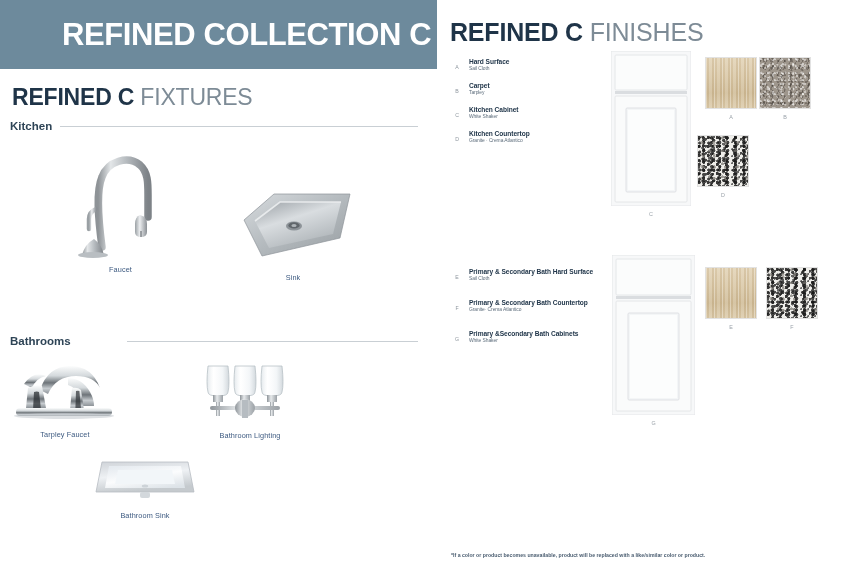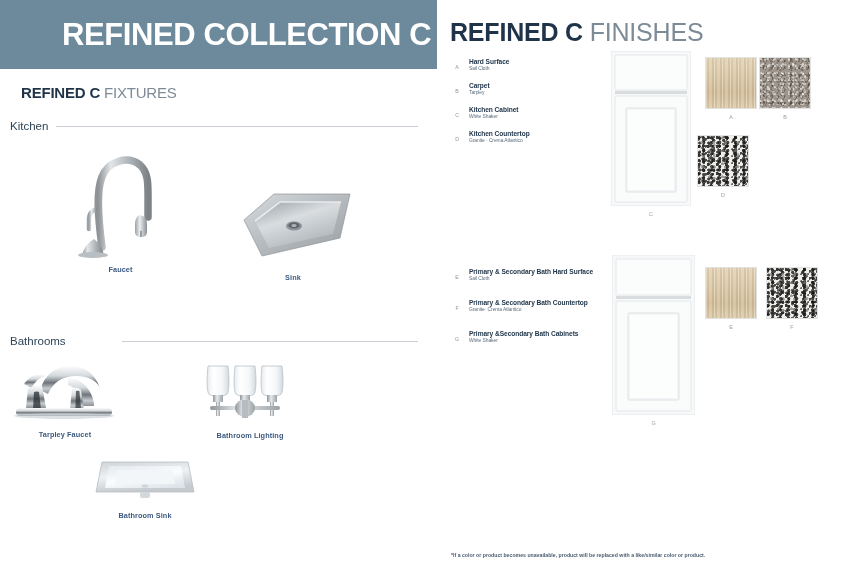--- a/index.html
+++ b/index.html
@@ -15,32 +15,32 @@
   }
   .hero-title{
     position:absolute;left:14px;top:17px;
     font-size:31px;font-weight:bold;color:#ffffff;letter-spacing:-0.4px;
     white-space:nowrap;
     margin-left:48px;
   }
 
   .fixtures-title{
     position:absolute;left:12px;top:84px;
-    font-size:15px;letter-spacing:-0.2px;white-space:nowrap;margin-left:9px;
+    font-size:23px;letter-spacing:-0.2px;white-space:nowrap;
   }
   .fixtures-title .b{font-weight:bold;color:#1f3448;}
   .fixtures-title .g{font-weight:normal;color:#7d8b96;}
 
   .sec{position:absolute;display:flex;align-items:center;width:408px;}
-  .sec .lbl{font-size:11.5px;font-weight:normal;color:#2e4456;white-space:nowrap;}
+  .sec .lbl{font-size:11.5px;font-weight:bold;color:#2e4456;white-space:nowrap;}
   .sec .rule{flex:1;height:1px;background:#c9cfd4;margin-left:8px;}
 
   .fx{position:absolute;text-align:center;}
   .fx .cap{
-    font-size:7.3px;font-weight:bold;color:#3d5a80;letter-spacing:.1px;
+    font-size:7.3px;font-weight:normal;color:#3d5a80;letter-spacing:.1px;
     white-space:nowrap;margin-top:3px;
   }
 
   
   .finishes-title{
     position:absolute;left:450px;top:18px;
     font-size:25px;letter-spacing:-0.2px;white-space:nowrap;
   }
   .finishes-title .b{font-weight:bold;color:#1f3448;}
   .finishes-title .g{font-weight:normal;color:#7d8b96;}

